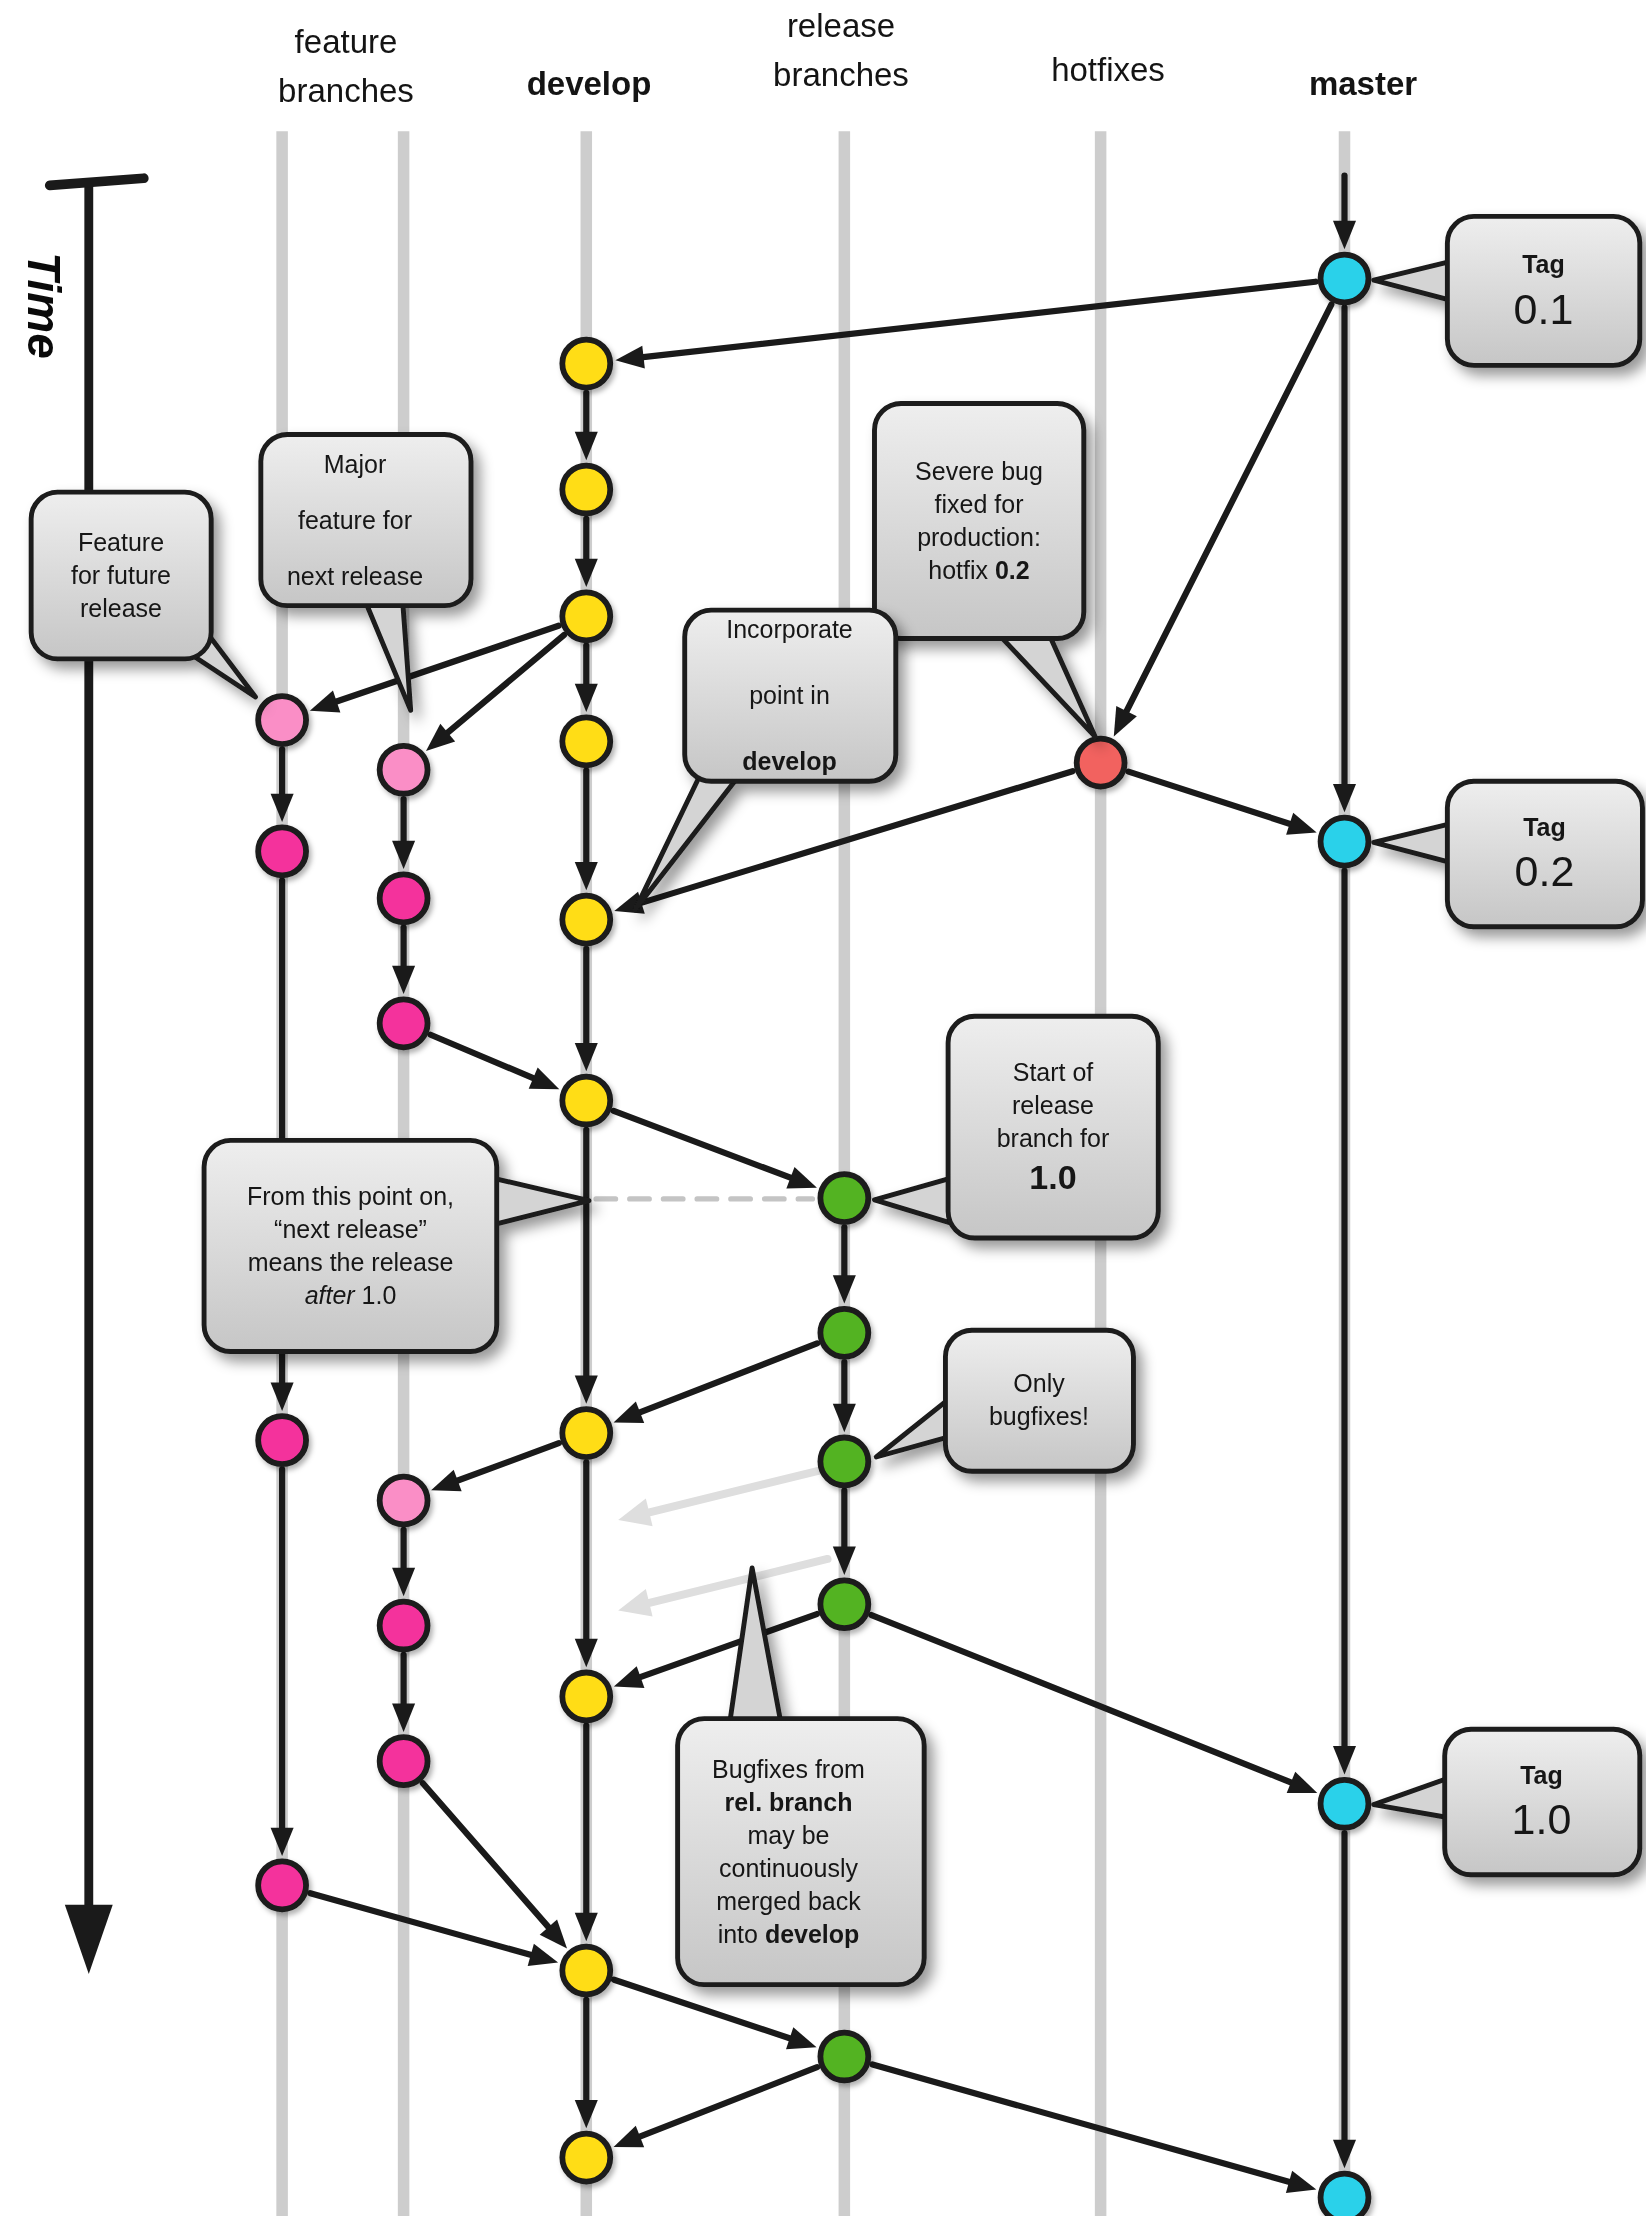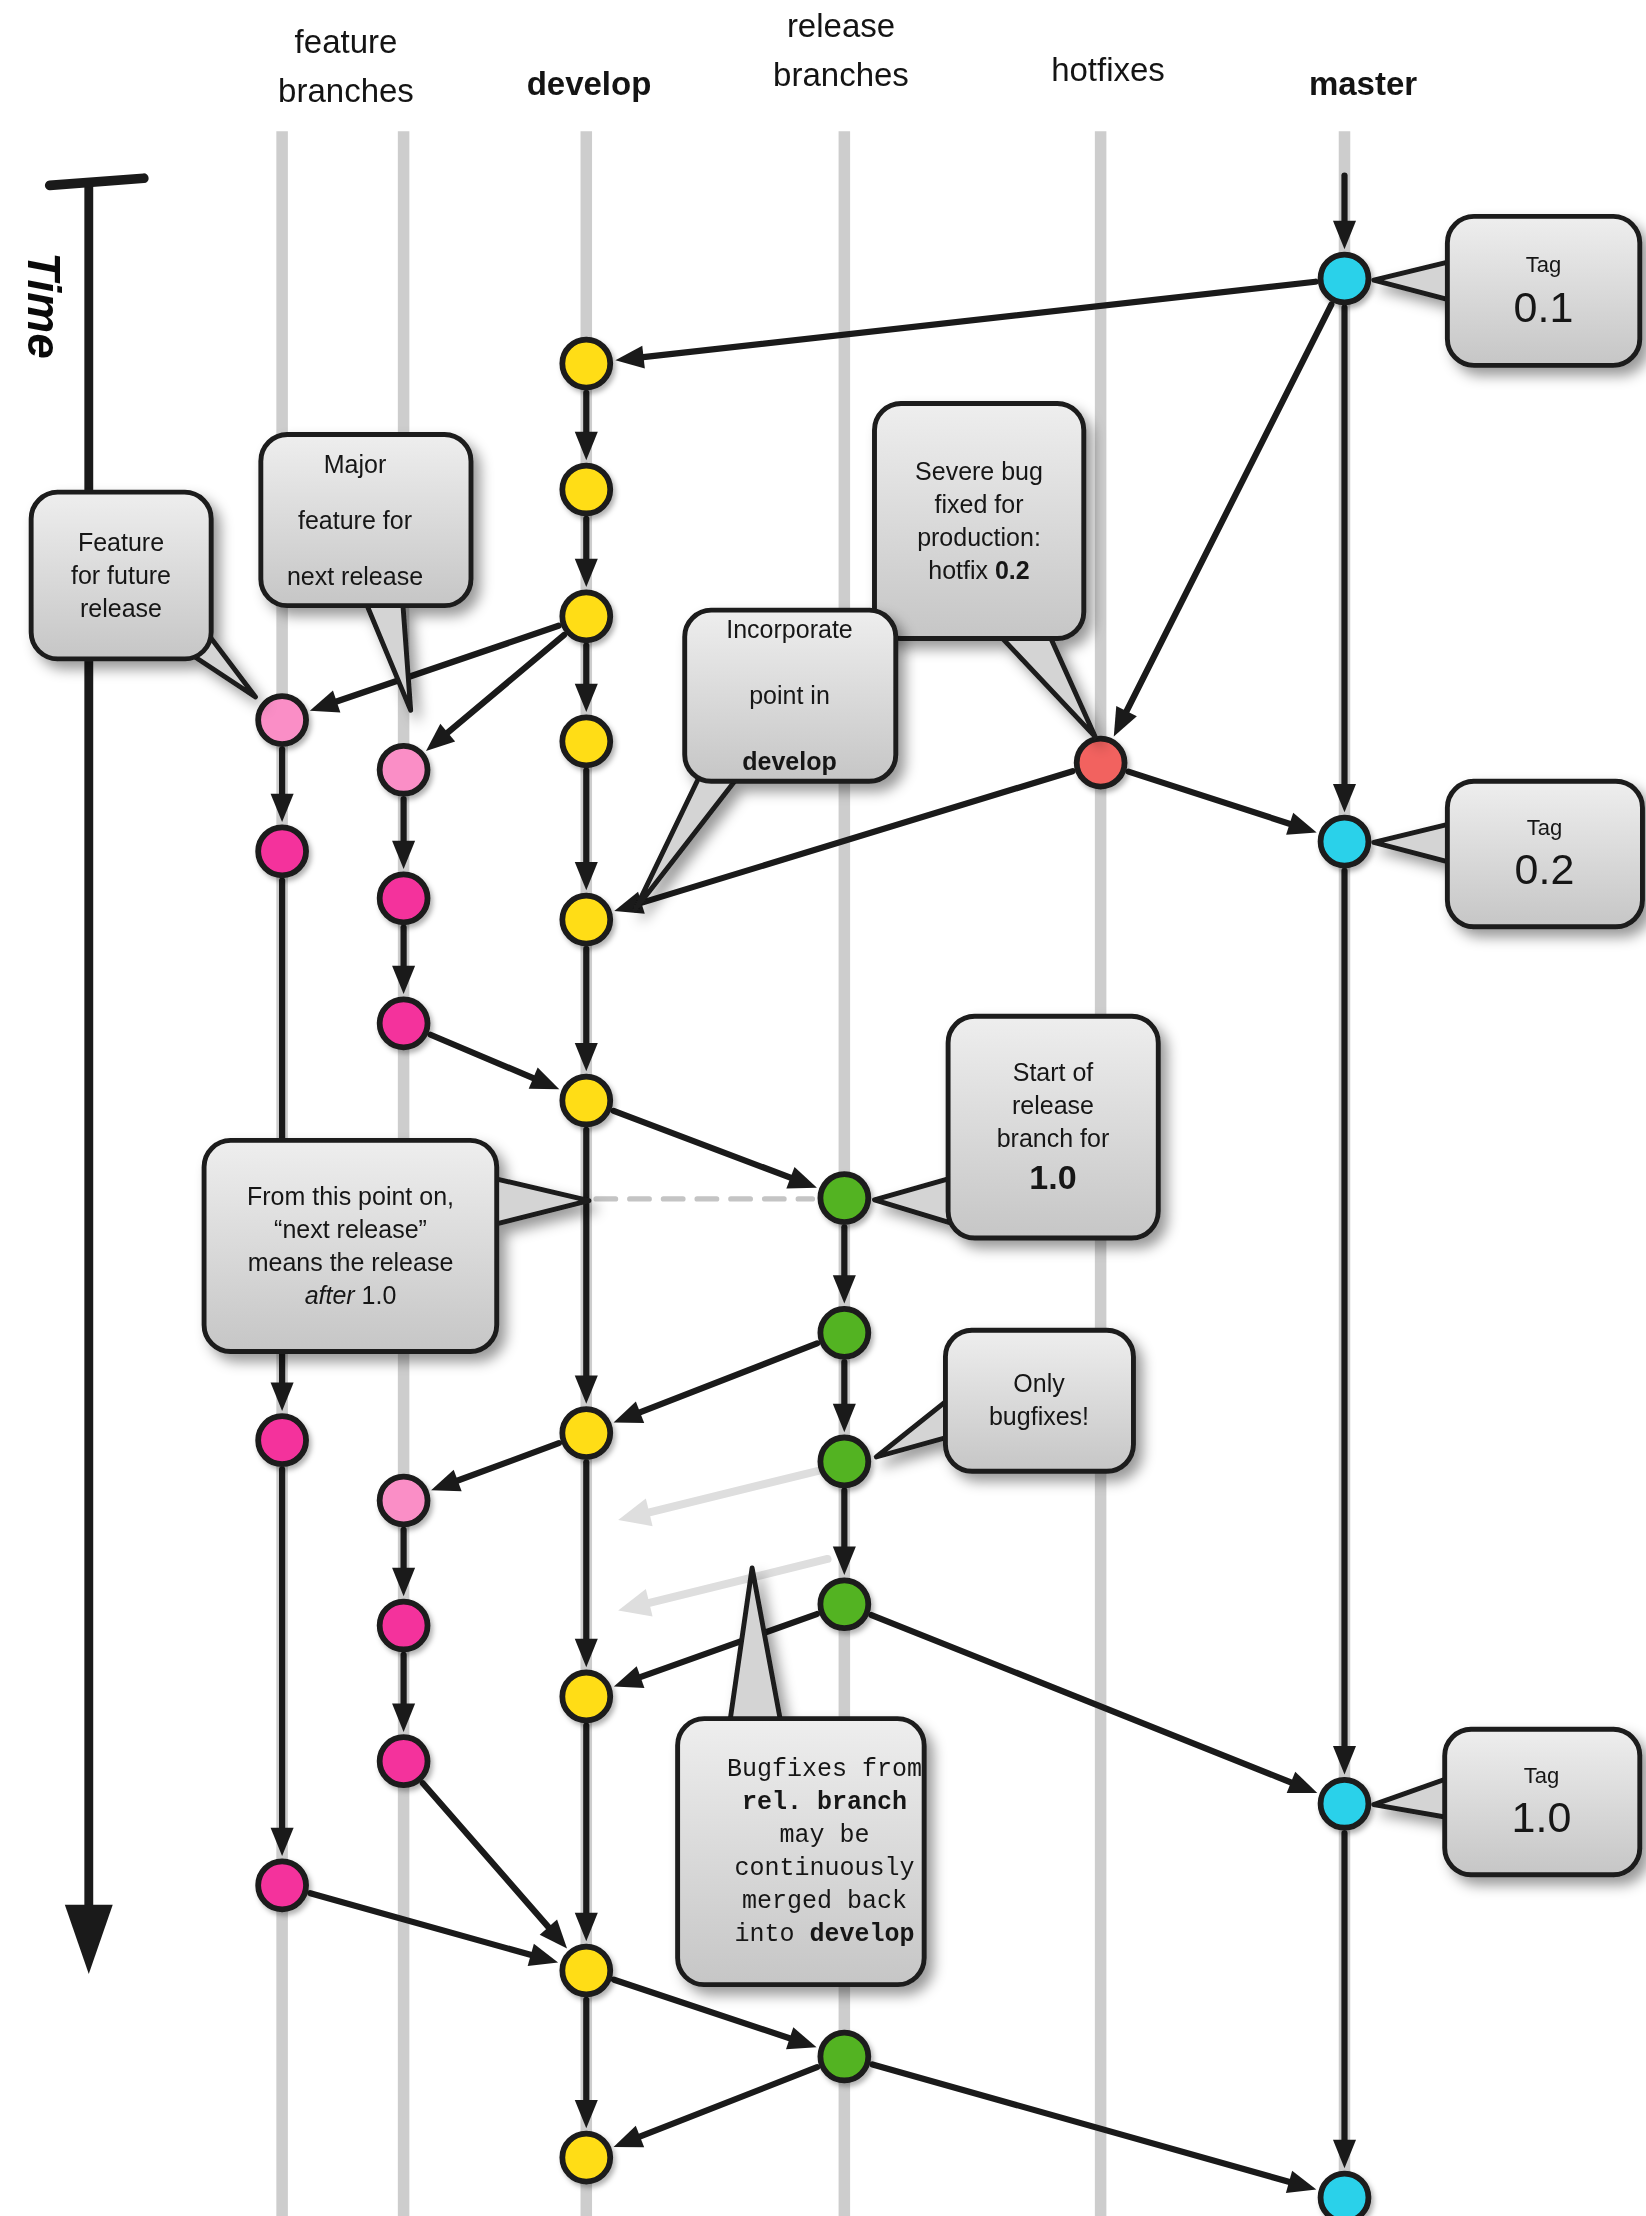--- a/index.html
+++ b/index.html
@@ -16,21 +16,21 @@
     position:absolute; transform:translateX(-50%);
     text-align:center; font-size:33px; color:#141414; line-height:1.48;
     white-space:nowrap;
   }
   .col-header.bold { font-weight:bold; }
   .callout-text {
     position:absolute; display:flex; flex-direction:column;
     align-items:center; justify-content:center; text-align:center;
     color:#161616; font-size:25px; line-height:1.32;
   }
-  .callout-text .tag-word { font-size:22px; }
+  .callout-text .tag-word { font-size:25px;font-weight:bold; }
   .callout-text .tag-value { font-size:43px; font-weight:normal; line-height:1.15; margin-top:3.5px; }
   .callout-text .big { font-size:34px; font-weight:bold; line-height:1.2; margin-top:1.8px; }
   .time-label {
     position:absolute; left:-53px; top:277px; width:190px; height:57px;
     text-align:center; transform:rotate(90deg);
     font-size:46px; font-weight:bold; font-style:italic; color:#0a0a0a;
     font-family:"Liberation Sans", sans-serif;
   }
 </style>
 </head>
@@ -356,21 +356,21 @@
       <div class="callout-text" style="left: 213px; top: 1146px; width: 275px; height: 200px;">
         <div>From this point on,</div>
         <div>“next release”</div>
         <div>means the release</div>
         <div><i>after</i> 1.0</div>
       </div>
       <div class="callout-text" style="left: 954px; top: 1335px; width: 170px; height: 130px;">
         <div>Only</div>
         <div>bugfixes!</div>
       </div>
-      <div class="callout-text" style="left: 710px; top: 1724px; width: 229px; height: 255px; font-family: Liberation Mono, monospace;">
+      <div class="callout-text" style="left: 674px; top: 1724px; width: 229px; height: 255px;">
         <div>Bugfixes from</div>
         <div><b>rel. branch</b></div>
         <div>may be</div>
         <div>continuously</div>
         <div>merged back</div>
         <div>into <b>develop</b></div>
       </div>
       <div class="callout-text tag" style="left: 1453px; top: 1734px; width: 177px; height: 135px;">
         <div class="tag-word">Tag</div>
         <div class="tag-value">1.0</div>

